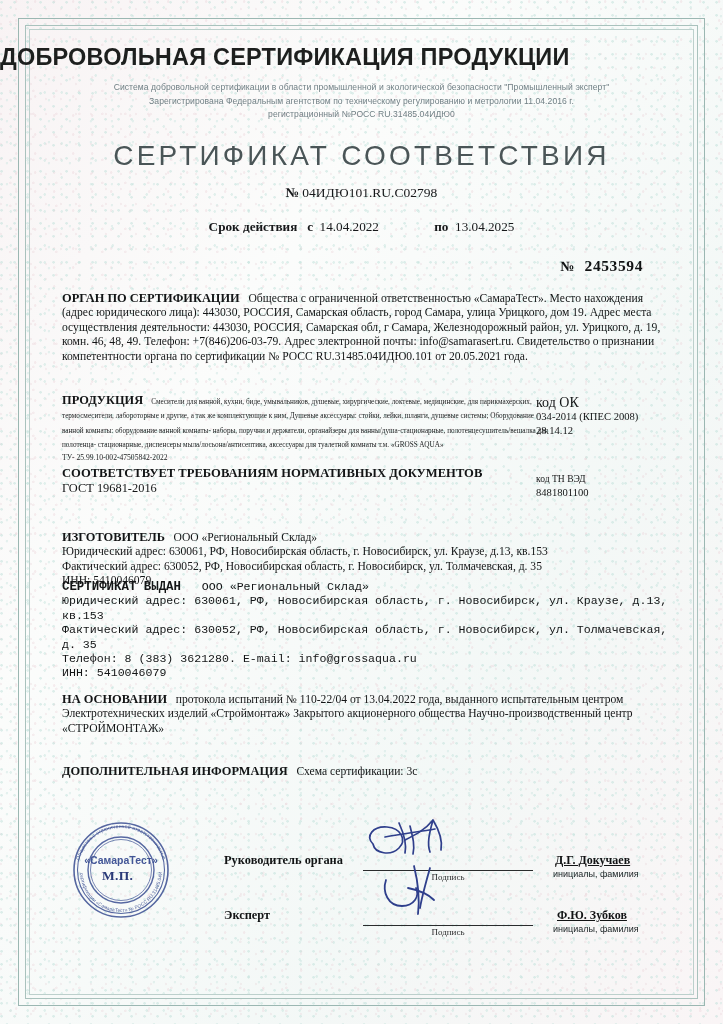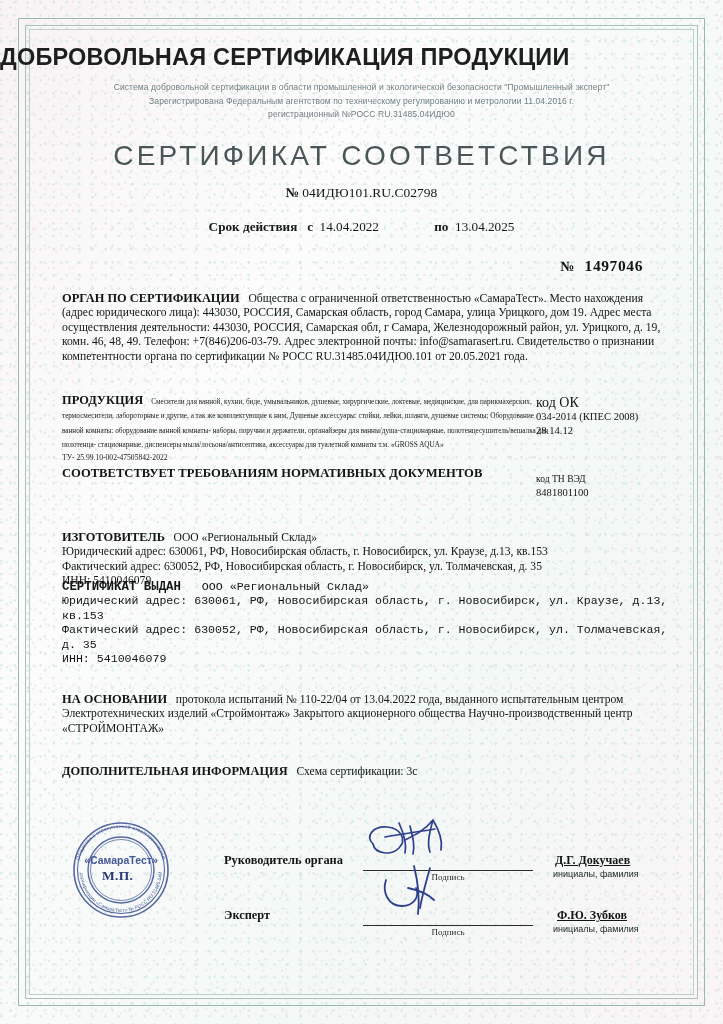--- a/index.html
+++ b/index.html
@@ -262,21 +262,21 @@
 
     <div class="validity">
       <span class="b">Срок действия</span>
       &nbsp;&nbsp;<span class="b">с</span>
       &nbsp;<span>14.04.2022</span>
       <span class="sp"></span><span class="b">по</span>
       &nbsp;<span>13.04.2025</span>
     </div>
 
     <div class="blank-number">
-      <span class="bn-lbl">№</span><span class="bn-val">1497046</span>
+      <span class="bn-lbl">№</span><span class="bn-val">2453594</span>
     </div>
 
     <div class="block b-org">
       <p><span class="hd">ОРГАН ПО СЕРТИФИКАЦИИ</span>
       &nbsp;&nbsp;<span>Общества с ограниченной ответственностью «СамараТест». Место нахождения (адрес юридического лица): 443030, РОССИЯ, Самарская область, город Самара, улица Урицкого, дом 19. Адрес места осуществления деятельности: 443030, РОССИЯ, Самарская обл, г Самара, Железнодорожный район, ул. Урицкого, д. 19, комн. 46, 48, 49. Телефон: +7(846)206-03-79. Адрес электронной почты: info@samarasert.ru. Свидетельство о признании компетентности органа по сертификации № РОСС RU.31485.04ИДЮ0.101 от 20.05.2021 года.</span></p>
     </div>
 
     <div class="block b-prod">
       <div class="prod-head-line">
         <span class="hd">ПРОДУКЦИЯ</span>
@@ -286,40 +286,42 @@
     </div>
 
     <div class="code-ok">
       <div class="small">код ОК</div>
       <div>034-2014 (КПЕС 2008)</div>
       <div>28.14.12</div>
     </div>
 
     <div class="block b-conf">
       <div class="conf-hd">СООТВЕТСТВУЕТ ТРЕБОВАНИЯМ НОРМАТИВНЫХ ДОКУМЕНТОВ</div>
+      <div class="conf-gost">ГОСТ 19681-2016</div>
     </div>
 
     <div class="code-tnved">
       <div class="small">код ТН ВЭД</div>
       <div>8481801100</div>
     </div>
 
     <div class="block b-manu">
       <p><span class="hd">ИЗГОТОВИТЕЛЬ</span>
       &nbsp;&nbsp;<span>ООО «Региональный Склад»</span></p>
       <p>Юридический адрес: 630061, РФ, Новосибирская область, г. Новосибирск, ул. Краузе, д.13, кв.153</p>
       <p>Фактический адрес: 630052, РФ, Новосибирская область, г. Новосибирск, ул. Толмачевская, д. 35</p>
       <p>ИНН: 5410046079</p>
     </div>
 
     <div class="block b-issu">
       <p><span class="hd">СЕРТИФИКАТ ВЫДАН</span>
       &nbsp;&nbsp;<span>ООО «Региональный Склад»</span></p>
       <p>Юридический адрес: 630061, РФ, Новосибирская область, г. Новосибирск, ул. Краузе, д.13, кв.153</p>
       <p>Фактический адрес: 630052, РФ, Новосибирская область, г. Новосибирск, ул. Толмачевская, д. 35</p>
+      <p>Телефон: 8 (383) 3621280. E-mail: info@grossaqua.ru</p>
       <p>ИНН: 5410046079</p>
     </div>
 
     <div class="block b-basis">
       <p><span class="hd">НА ОСНОВАНИИ</span>
       &nbsp;&nbsp;<span>протокола испытаний № 110-22/04 от 13.04.2022 года, выданного испытательным центром Электротехнических изделий «Строймонтаж» Закрытого акционерного общества Научно-производственный центр «СТРОЙМОНТАЖ»</span></p>
     </div>
 
     <div class="block b-addl">
       <p><span class="hd">ДОПОЛНИТЕЛЬНАЯ ИНФОРМАЦИЯ</span>

